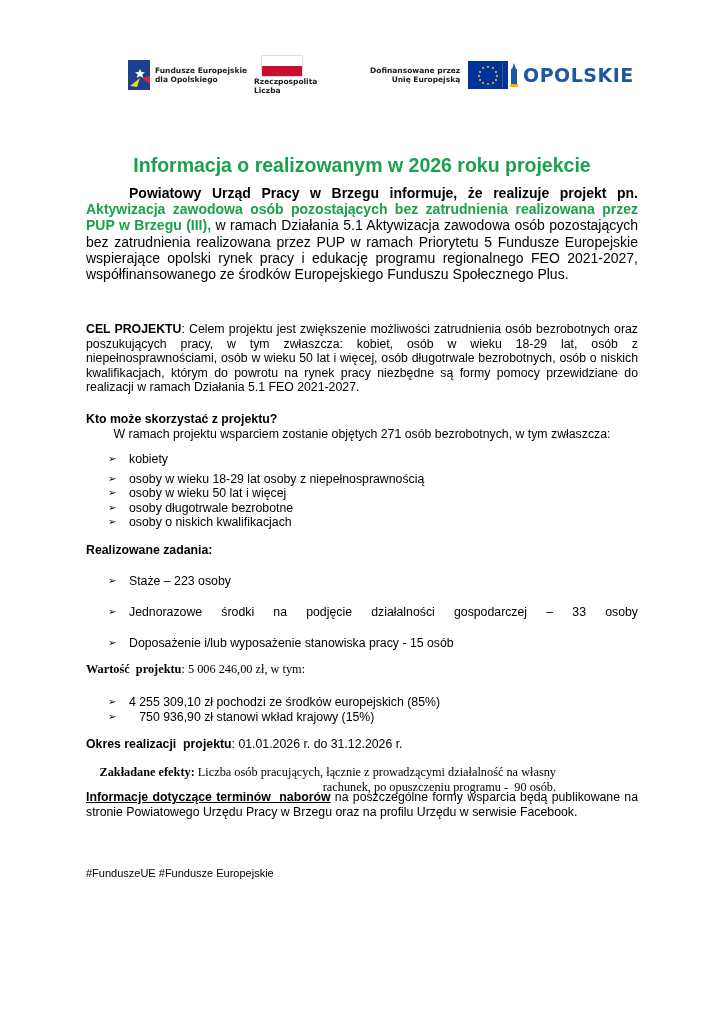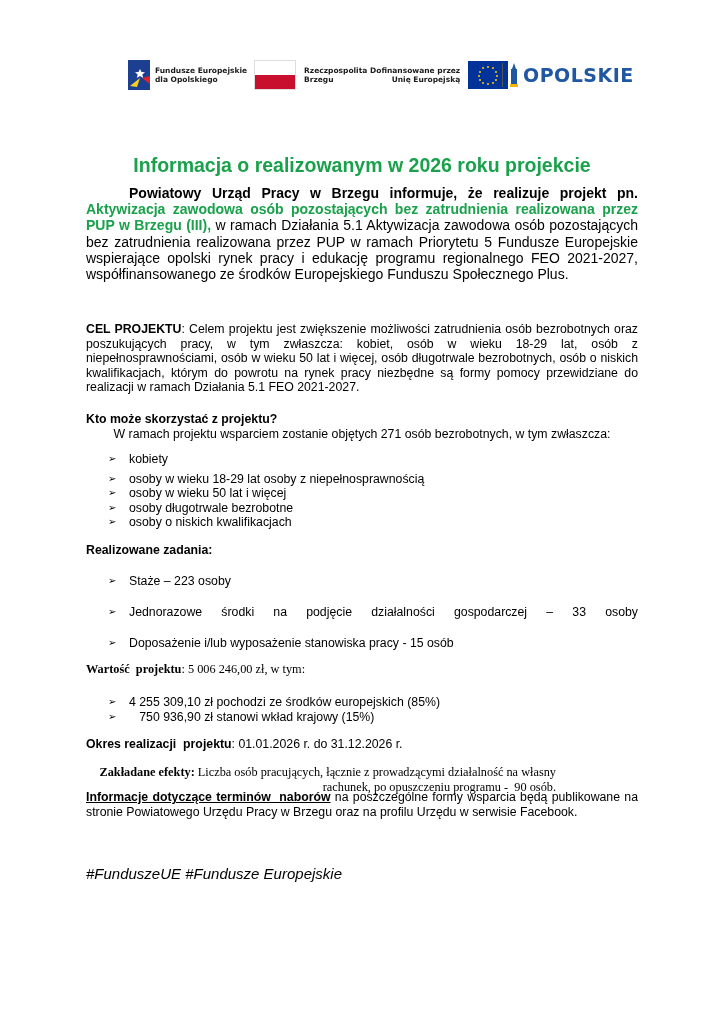--- a/index.html
+++ b/index.html
@@ -32,48 +32,48 @@
     .u { text-decoration: underline; }
     .indent { display: inline-block; width: 43px; }
     .intro { top: 185px; font-size: 14px; line-height: 16.2px; }
     .intro .lead { font-weight: bold; }
     .small { font-size: 12.3px; line-height: 14.6px; }
     ul.arrows { list-style: none; margin: 0; padding: 0; position: absolute; left: 22px; width: 530px; }
     ul.arrows li { position: relative; padding-left: 21px; font-size: 12.3px; line-height: 14.6px; }
     ul.arrows li .arrow { position: absolute; left: 0; top: 0; font-size: 10px; }
     .tasks li { margin-bottom: 16.5px; }
     .tasks li.just { text-align-last: justify; text-align: justify; }
-    .hashtags { font-style: italic; font-size: 15px; }
+    .hashtags { font-size: 11px; }
   </style>
 </head>
 <body>
 
 <div class="logos">
   <div class="logo" style="left:0;">
     <div class="fe-mark">
       <svg width="22" height="30" viewBox="0 0 22 30">
         <polygon points="12,9 13.5,12 17,12.3 14.3,14.5 15.2,18 12,16 8.8,18 9.7,14.5 7,12.3 10.5,12" fill="#ffffff"></polygon>
         <path d="M2,26 L12,18 L9,27 Z" fill="#f7d117"></path>
         <path d="M14,18 L22,16 L22,24 Z" fill="#e3202a"></path>
       </svg>
     </div>
     <div class="logo-text">
       <div>Fundusze Europejskie</div>
       <div>dla Opolskiego</div>
     </div>
   </div>
 
-  <div class="logo" style="left:126px;">
+  <div class="logo" style="left:126px;flex-direction:column;">
     <div class="flag-pl">
         <div class="w"></div>
         <div class="r"></div>
       </div>
     <div class="logo-text">
       <div>Rzeczpospolita</div>
-      <div>Brzegu</div>
+      <div>Liczba</div>
     </div>
   </div>
 
   <div class="logo" style="left:242px;">
     <div class="logo-text" style="text-align:right;">
       <div>Dofinansowane przez</div>
       <div>Unię Europejską</div>
     </div>
     <div class="flag-eu">
       <span style="left:19px;top:5px"></span>

